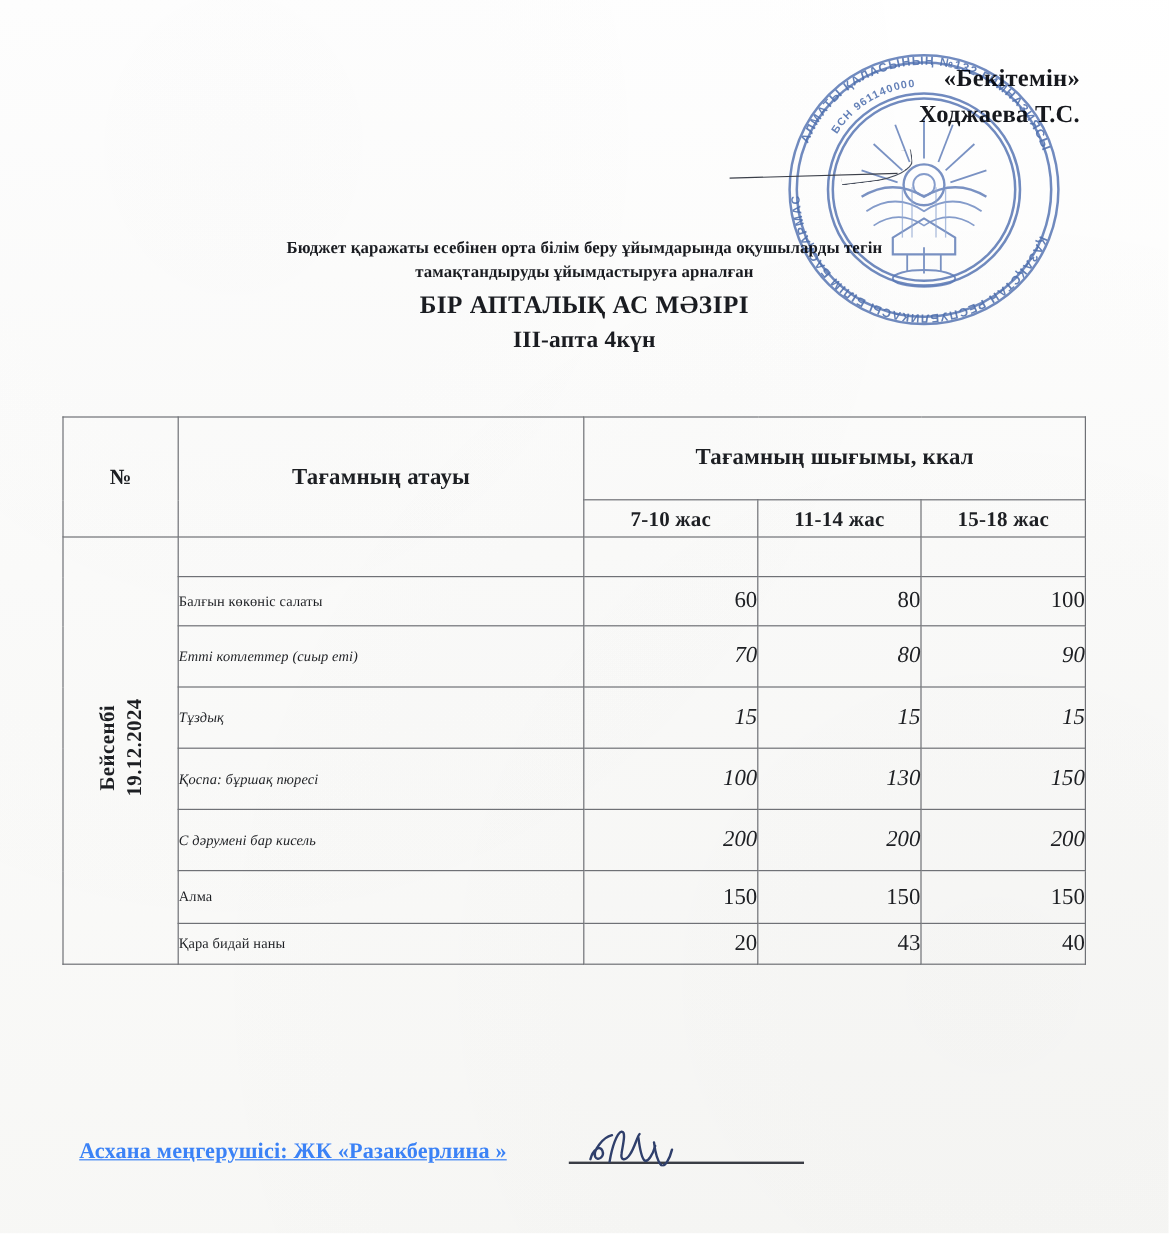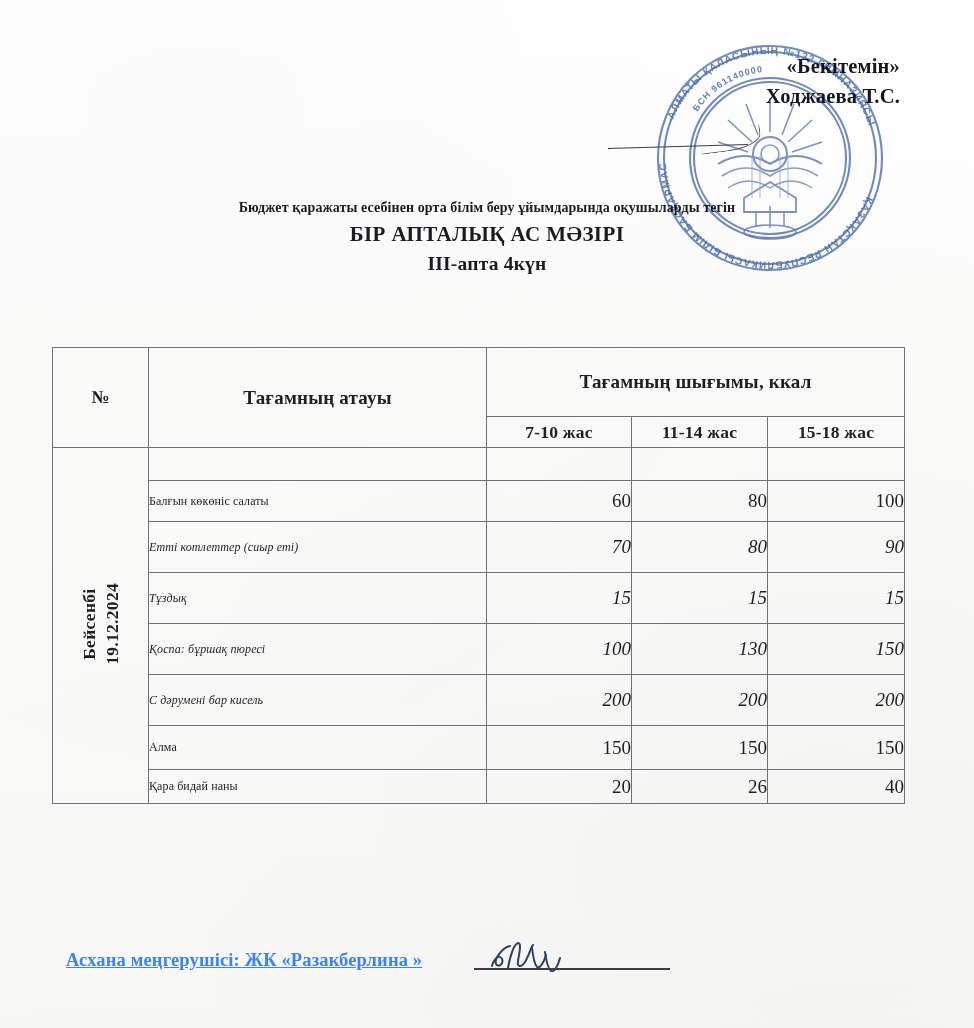--- a/index.html
+++ b/index.html
@@ -271,20 +271,21 @@
         <line x1="104" y1="122" x2="104" y2="162"></line>
         <line x1="112" y1="120" x2="112" y2="162"></line>
         <line x1="132" y1="120" x2="132" y2="162"></line>
         <line x1="140" y1="122" x2="140" y2="162"></line>
       </g>
     </g>
   </svg>
 
   <div class="title-block">
     <div class="title-line-1">Бюджет қаражаты есебінен орта білім беру ұйымдарында оқушыларды тегін</div>
+    <div class="title-line-2">тамақтандыруды ұйымдастыруға арналған</div>
     <div class="title-line-3">БІР АПТАЛЫҚ АС МӘЗІРІ</div>
     <div class="title-line-4">III-апта 4күн</div>
   </div>
 
   <table class="menu-table">
     <colgroup>
       <col class="th-num">
         <col class="th-name">
       <col class="col-a">
         <col class="col-b">
@@ -347,21 +348,21 @@
       </tr>
       <tr class="r-h43">
         <td class="dish">Алма</td>
         <td class="val">150</td>
         <td class="val">150</td>
         <td class="val">150</td>
       </tr>
       <tr class="r-h33">
         <td class="dish">Қара бидай наны</td>
         <td class="val">20</td>
-        <td class="val">26</td>
+        <td class="val">43</td>
         <td class="val">40</td>
       </tr>
     </tbody>
   </table>
 
   <div class="footer">Асхана меңгерушісі: ЖК «Разакберлина »</div>
   <div class="sign-slot"></div>
   <svg class="sign-ink" viewBox="0 0 90 34" aria-hidden="true">
     <g fill="none" stroke="#2f3f6b" stroke-width="2" stroke-linecap="round" stroke-linejoin="round">
       <path d="M4,28 C6,20 12,16 14,21 C16,26 10,30 8,26 C6,21 14,10 22,8"></path>

